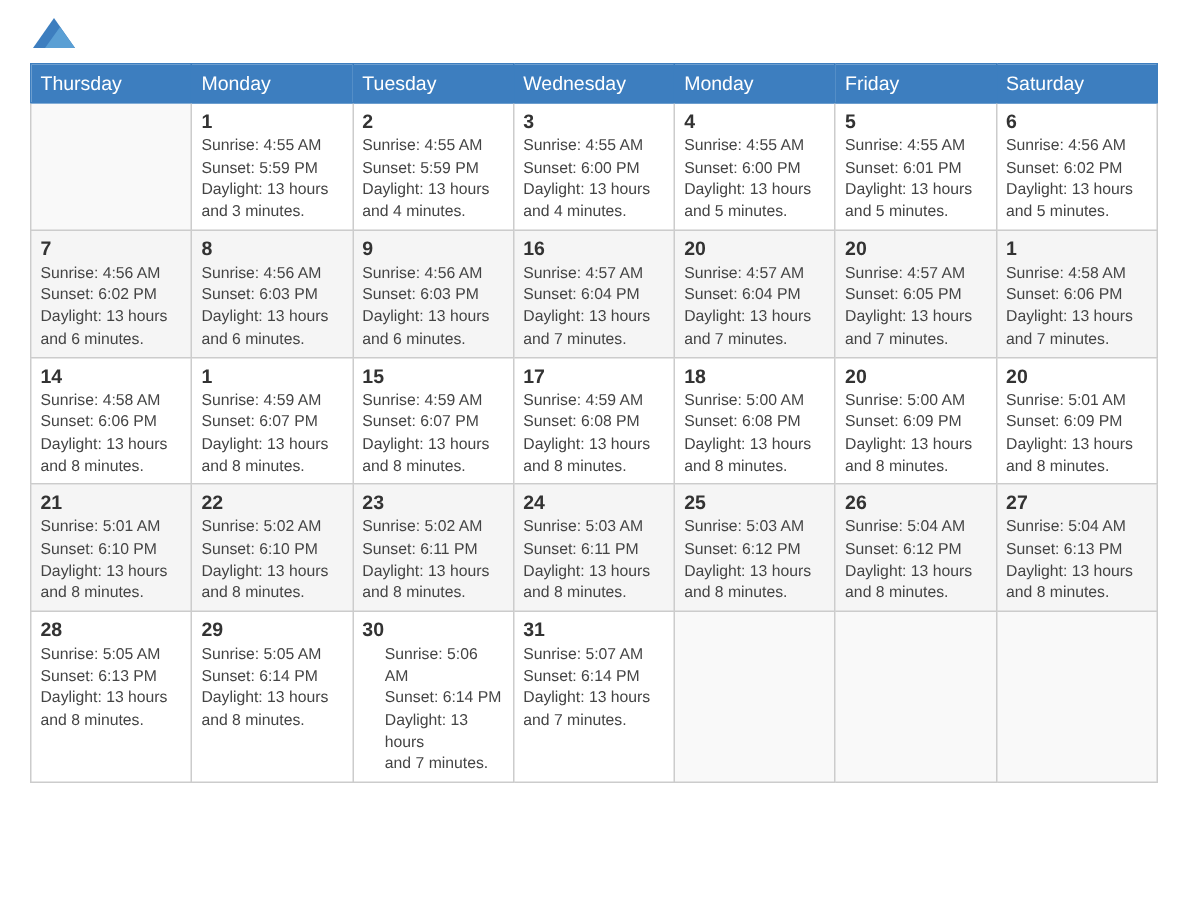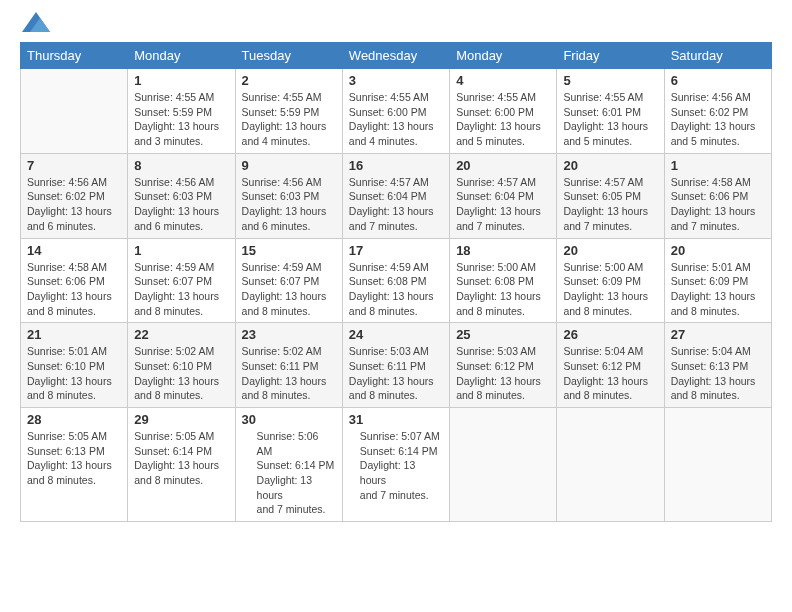--- a/index.html
+++ b/index.html
@@ -328,21 +328,21 @@
         </td>
         <td>
           <div class="day-number">30</div>
           <div class="day-info" style="white-space: pre-line; margin-left: 15px;">Sunrise: 5:06 AM
 Sunset: 6:14 PM
 Daylight: 13 hours
 and 7 minutes.</div>
         </td>
         <td>
           <div class="day-number">31</div>
-          <div class="day-info" style="white-space: pre-line; margin-left: 11px;">Sunrise: 5:07 AM
+          <div class="day-info" style="white-space: pre-line;">Sunrise: 5:07 AM
 Sunset: 6:14 PM
 Daylight: 13 hours
 and 7 minutes.</div>
         </td>
         <td class="empty-cell"></td>
         <td class="empty-cell"></td>
         <td class="empty-cell"></td>
       </tr>
     </tbody>
 </table>

